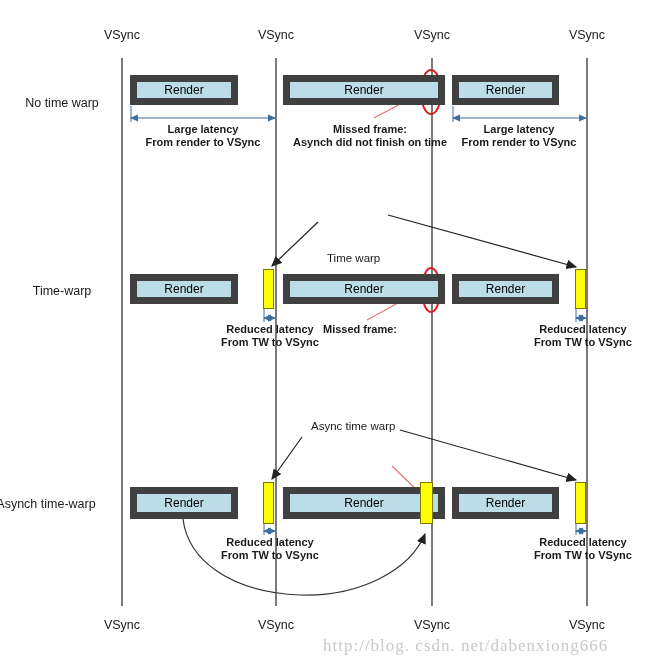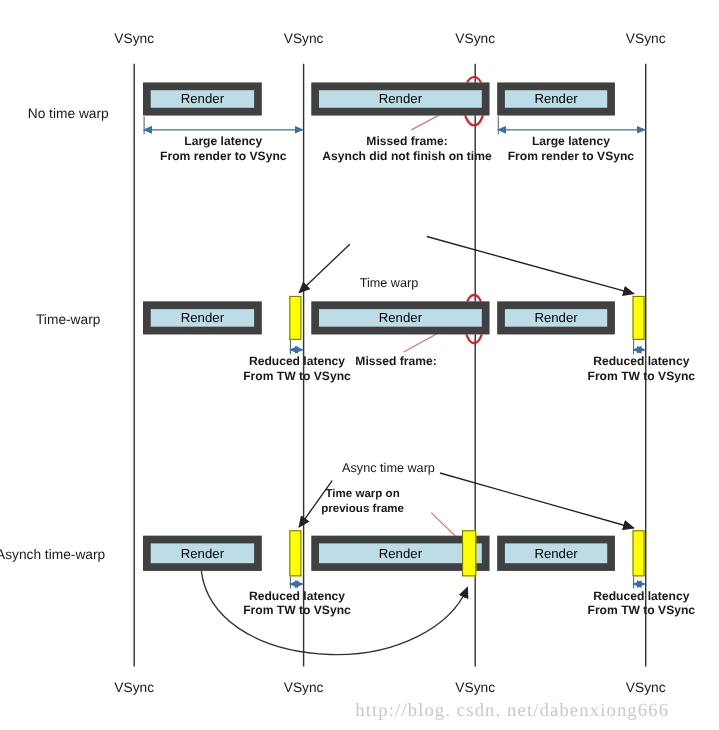--- a/index.html
+++ b/index.html
@@ -209,24 +209,20 @@
   </div>
   <div class="note" style="left:360px; top:323px;">
     <div>Missed frame:</div>
   </div>
   <div class="note" style="left:583px; top:323px;">
     <div>Reduced latency</div>
     <div>From TW to VSync</div>
   </div>
 
   <div class="callout" style="left:311px; top:420px;text-align:right;">Async time warp</div>
-  <div class="callout bold" style="left:292px; top:443px;">
-    <div>Time warp on</div>
-    <div>previous frame</div>
-  </div>
 
   <div class="render-block" style="left:130px; top:487px; width:108px; height:32px;">Render</div>
   <div class="render-block" style="left:283px; top:487px; width:162px; height:32px;">Render</div>
   <div class="render-block" style="left:452px; top:487px; width:107px; height:32px;">Render</div>
 
   <div class="tw-bar" style="left:263px; top:482px; width:11px; height:42px;"></div>
   <div class="tw-bar" style="left:420px; top:482px; width:13px; height:42px;"></div>
   <div class="tw-bar" style="left:575px; top:482px; width:11px; height:42px;"></div>
 
   <div class="note" style="left:270px; top:536px;">

